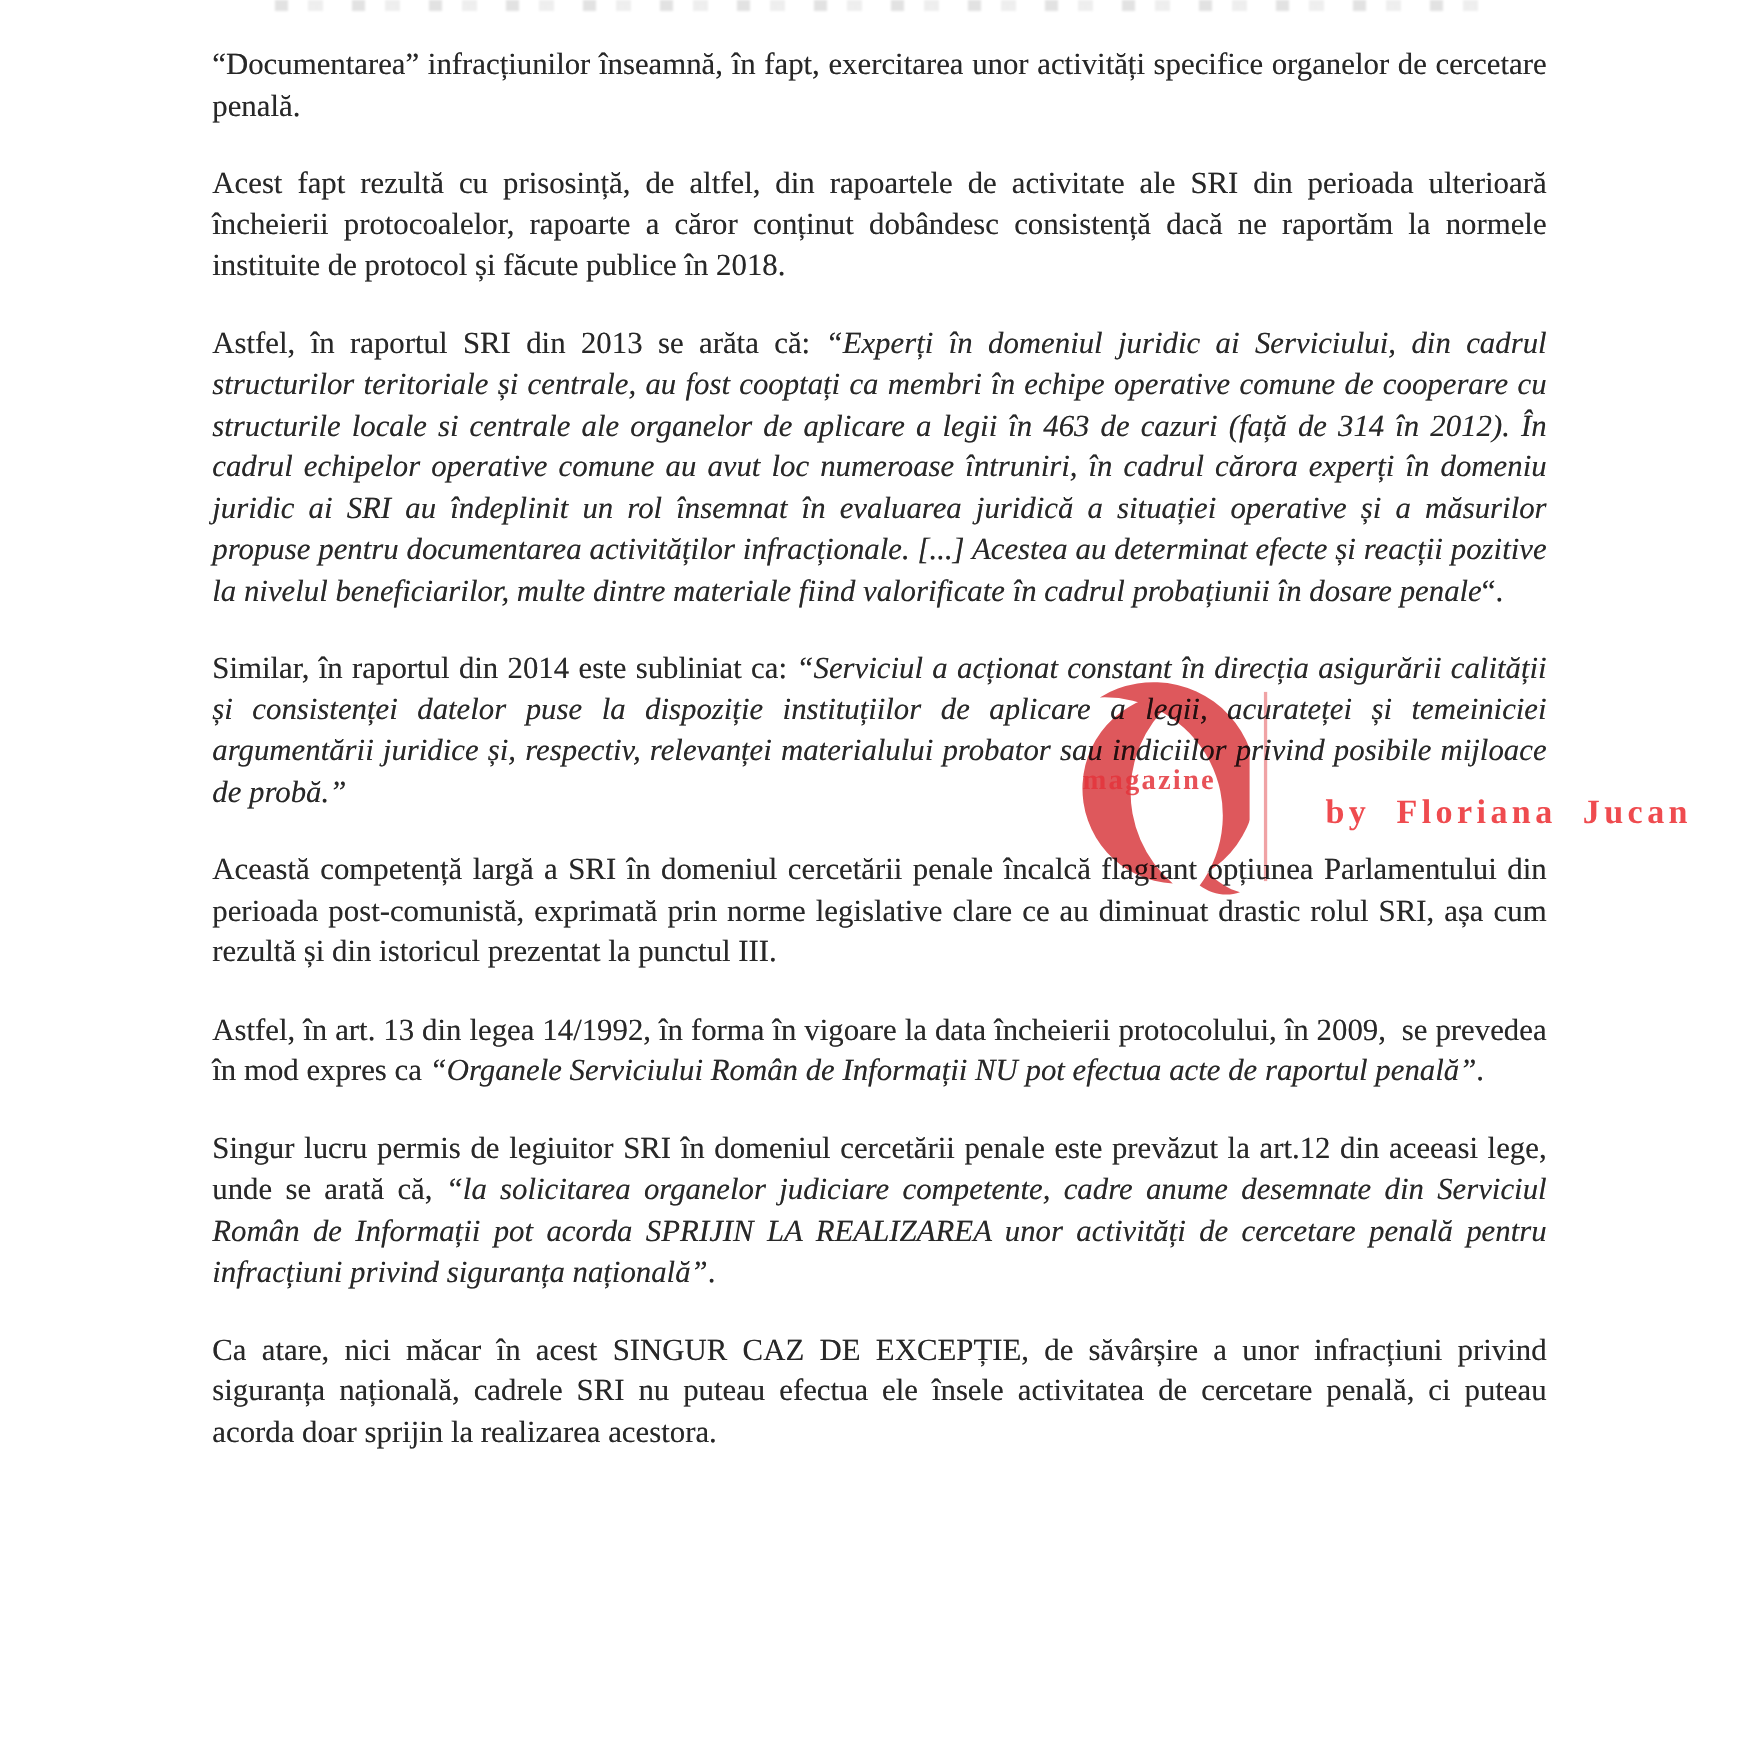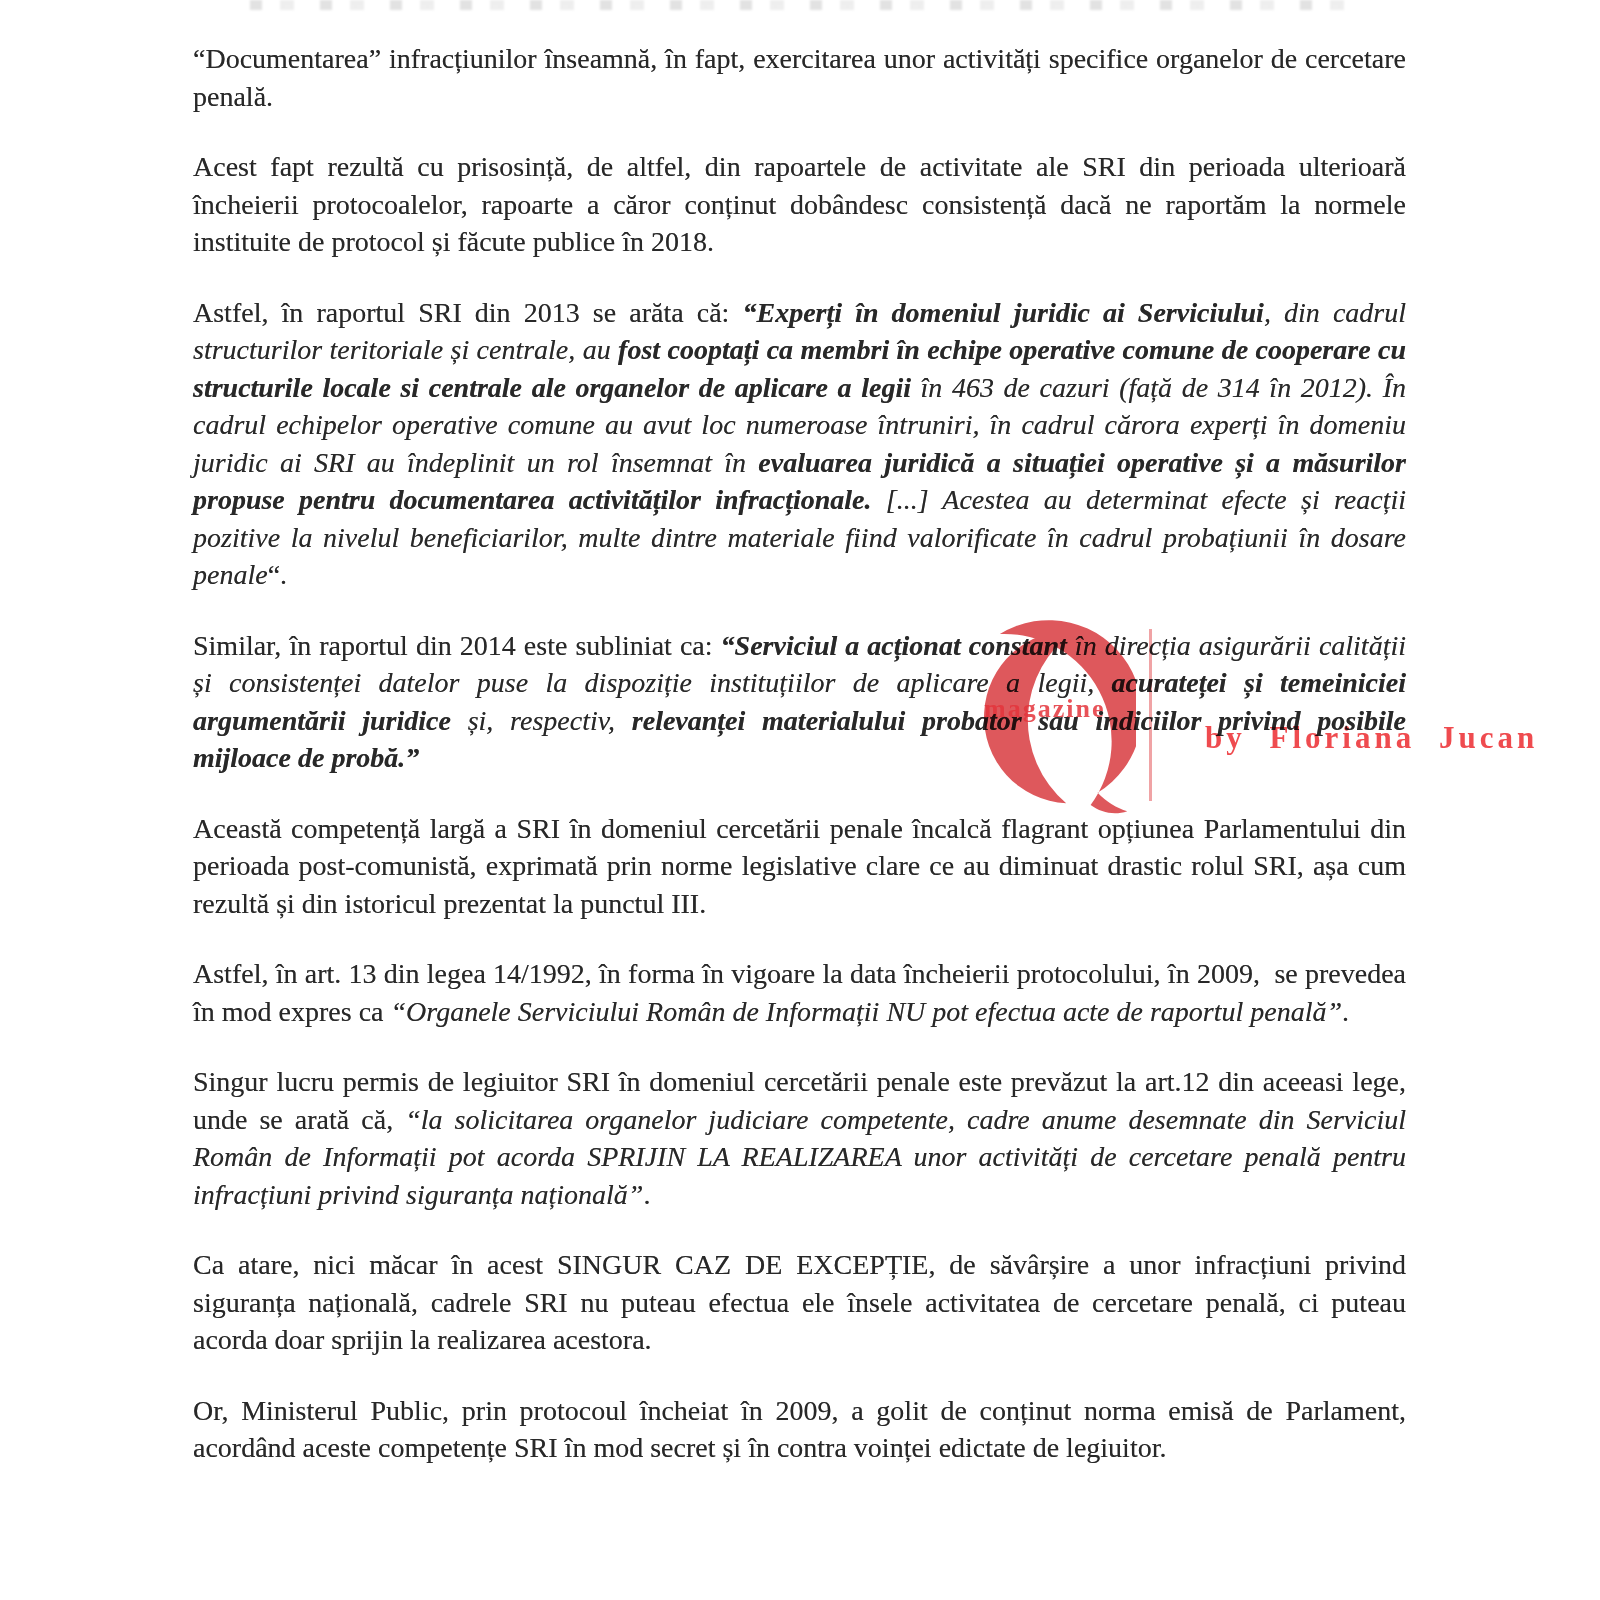--- a/index.html
+++ b/index.html
@@ -33,21 +33,21 @@
     width: 1213px;
     font-size: 28px;
     line-height: 37.5px;
     color: #282828;
     text-align: justify;
     text-shadow: 0 0 0.6px rgba(70,70,70,0.65);
   }
   .para { margin: 0 0 33px 0; }
   .run-regular    { font-style: normal; font-weight: normal; }
   .run-italic     { font-style: italic; font-weight: normal; }
-  .run-bolditalic { font-style: italic; font-weight: bold; }
+  .run-bolditalic { font-style: italic; font-weight: normal; }
 
   
   .watermark {
     position: absolute;
     inset: 0;
     mix-blend-mode: multiply;
     pointer-events: none;
   }
   .q-logo {
     position: absolute;
@@ -90,21 +90,20 @@
 
   <main class="body-text" id="doc-body" style="color: rgb(40, 40, 40);">
       <p class="para"><span class="run-regular">“Documentarea” infracțiunilor înseamnă, în fapt, exercitarea unor activități specifice organelor de cercetare penală.</span></p>
       <p class="para"><span class="run-regular">Acest fapt rezultă cu prisosință, de altfel, din rapoartele de activitate ale SRI din perioada ulterioară încheierii protocoalelor, rapoarte a căror conținut dobândesc consistență dacă ne raportăm la normele instituite de protocol și făcute publice în 2018.</span></p>
       <p class="para"><span class="run-regular">Astfel, în raportul SRI din 2013 se arăta că: </span><span class="run-bolditalic">“Experți în domeniul juridic ai Serviciului</span><span class="run-italic">, din cadrul structurilor teritoriale și centrale, au </span><span class="run-bolditalic">fost cooptați ca membri în echipe operative comune de cooperare cu structurile locale si centrale ale organelor de aplicare a legii</span><span class="run-italic"> în 463 de cazuri (față de 314 în 2012). În cadrul echipelor operative comune au avut loc numeroase întruniri, în cadrul cărora experți în domeniu juridic ai SRI au îndeplinit un rol însemnat în </span><span class="run-bolditalic">evaluarea juridică a situației operative și a măsurilor propuse pentru documentarea activităților infracționale.</span><span class="run-italic"> [...] Acestea au determinat efecte și reacții pozitive la nivelul beneficiarilor, multe dintre materiale fiind valorificate în cadrul probațiunii în dosare penale</span><span class="run-regular">“.</span></p>
       <p class="para"><span class="run-regular">Similar, în raportul din 2014 este subliniat ca: </span><span class="run-bolditalic">“Serviciul a acționat constant</span><span class="run-italic"> în direcția asigurării calității și consistenței datelor puse la dispoziție instituțiilor de aplicare a legii, </span><span class="run-bolditalic">acurateței și temeiniciei argumentării juridice</span><span class="run-italic"> și, respectiv, </span><span class="run-bolditalic">relevanței materialului probator sau indiciilor privind posibile mijloace de probă.”</span></p>
       <p class="para"><span class="run-regular">Această competență largă a SRI în domeniul cercetării penale încalcă flagrant opțiunea Parlamentului din perioada post-comunistă, exprimată prin norme legislative clare ce au diminuat drastic rolul SRI, așa cum rezultă și din istoricul prezentat la punctul III.</span></p>
       <p class="para"><span class="run-regular">Astfel, în art. 13 din legea 14/1992, în forma în vigoare la data încheierii protocolului, în 2009,&nbsp; se prevedea în mod expres ca </span><span class="run-italic">“Organele Serviciului Român de Informații NU pot efectua acte de raportul penală”</span><span class="run-regular">.</span></p>
       <p class="para"><span class="run-regular">Singur lucru permis de legiuitor SRI în domeniul cercetării penale este prevăzut la art.12 din aceeasi lege, unde se arată că, </span><span class="run-italic">“la solicitarea organelor judiciare competente, cadre anume desemnate din Serviciul Român de Informații pot acorda SPRIJIN LA REALIZAREA unor activități de cercetare penală pentru infracțiuni privind siguranța națională”</span><span class="run-regular">.</span></p>
       <p class="para"><span class="run-regular">Ca atare, nici măcar în acest SINGUR CAZ DE EXCEPȚIE, de săvârșire a unor infracțiuni privind siguranța națională, cadrele SRI nu puteau efectua ele însele activitatea de cercetare penală, ci puteau acorda doar sprijin la realizarea acestora.</span></p>
-      <p class="para"><span class="run-regular">Or, Ministerul Public, prin protocoul încheiat în 2009, a golit de conținut norma emisă de Parlament, acordând aceste competențe SRI în mod secret și în contra voinței edictate de legiuitor.</span></p>
     </main>
 
   <div class="watermark">
     <svg class="q-logo" viewBox="0 0 220 240" xmlns="http://www.w3.org/2000/svg" aria-hidden="true">
       <g id="q-crescents" fill="#da4146">
         <path d="M 150 14 A 97 97 0 1 0 140 212 A 125 125 0 0 1 150 14 Z"></path>
         <path d="M 64 18 A 97 97 0 1 1 176 200 C 186 210 198 218 210 221 C 196 226 180 223 168 214 A 123 123 0 0 0 64 18 Z"></path>
       </g>
     </svg>
     <span class="wm-magazine" style="color: rgb(228, 52, 59);">magazine</span>

